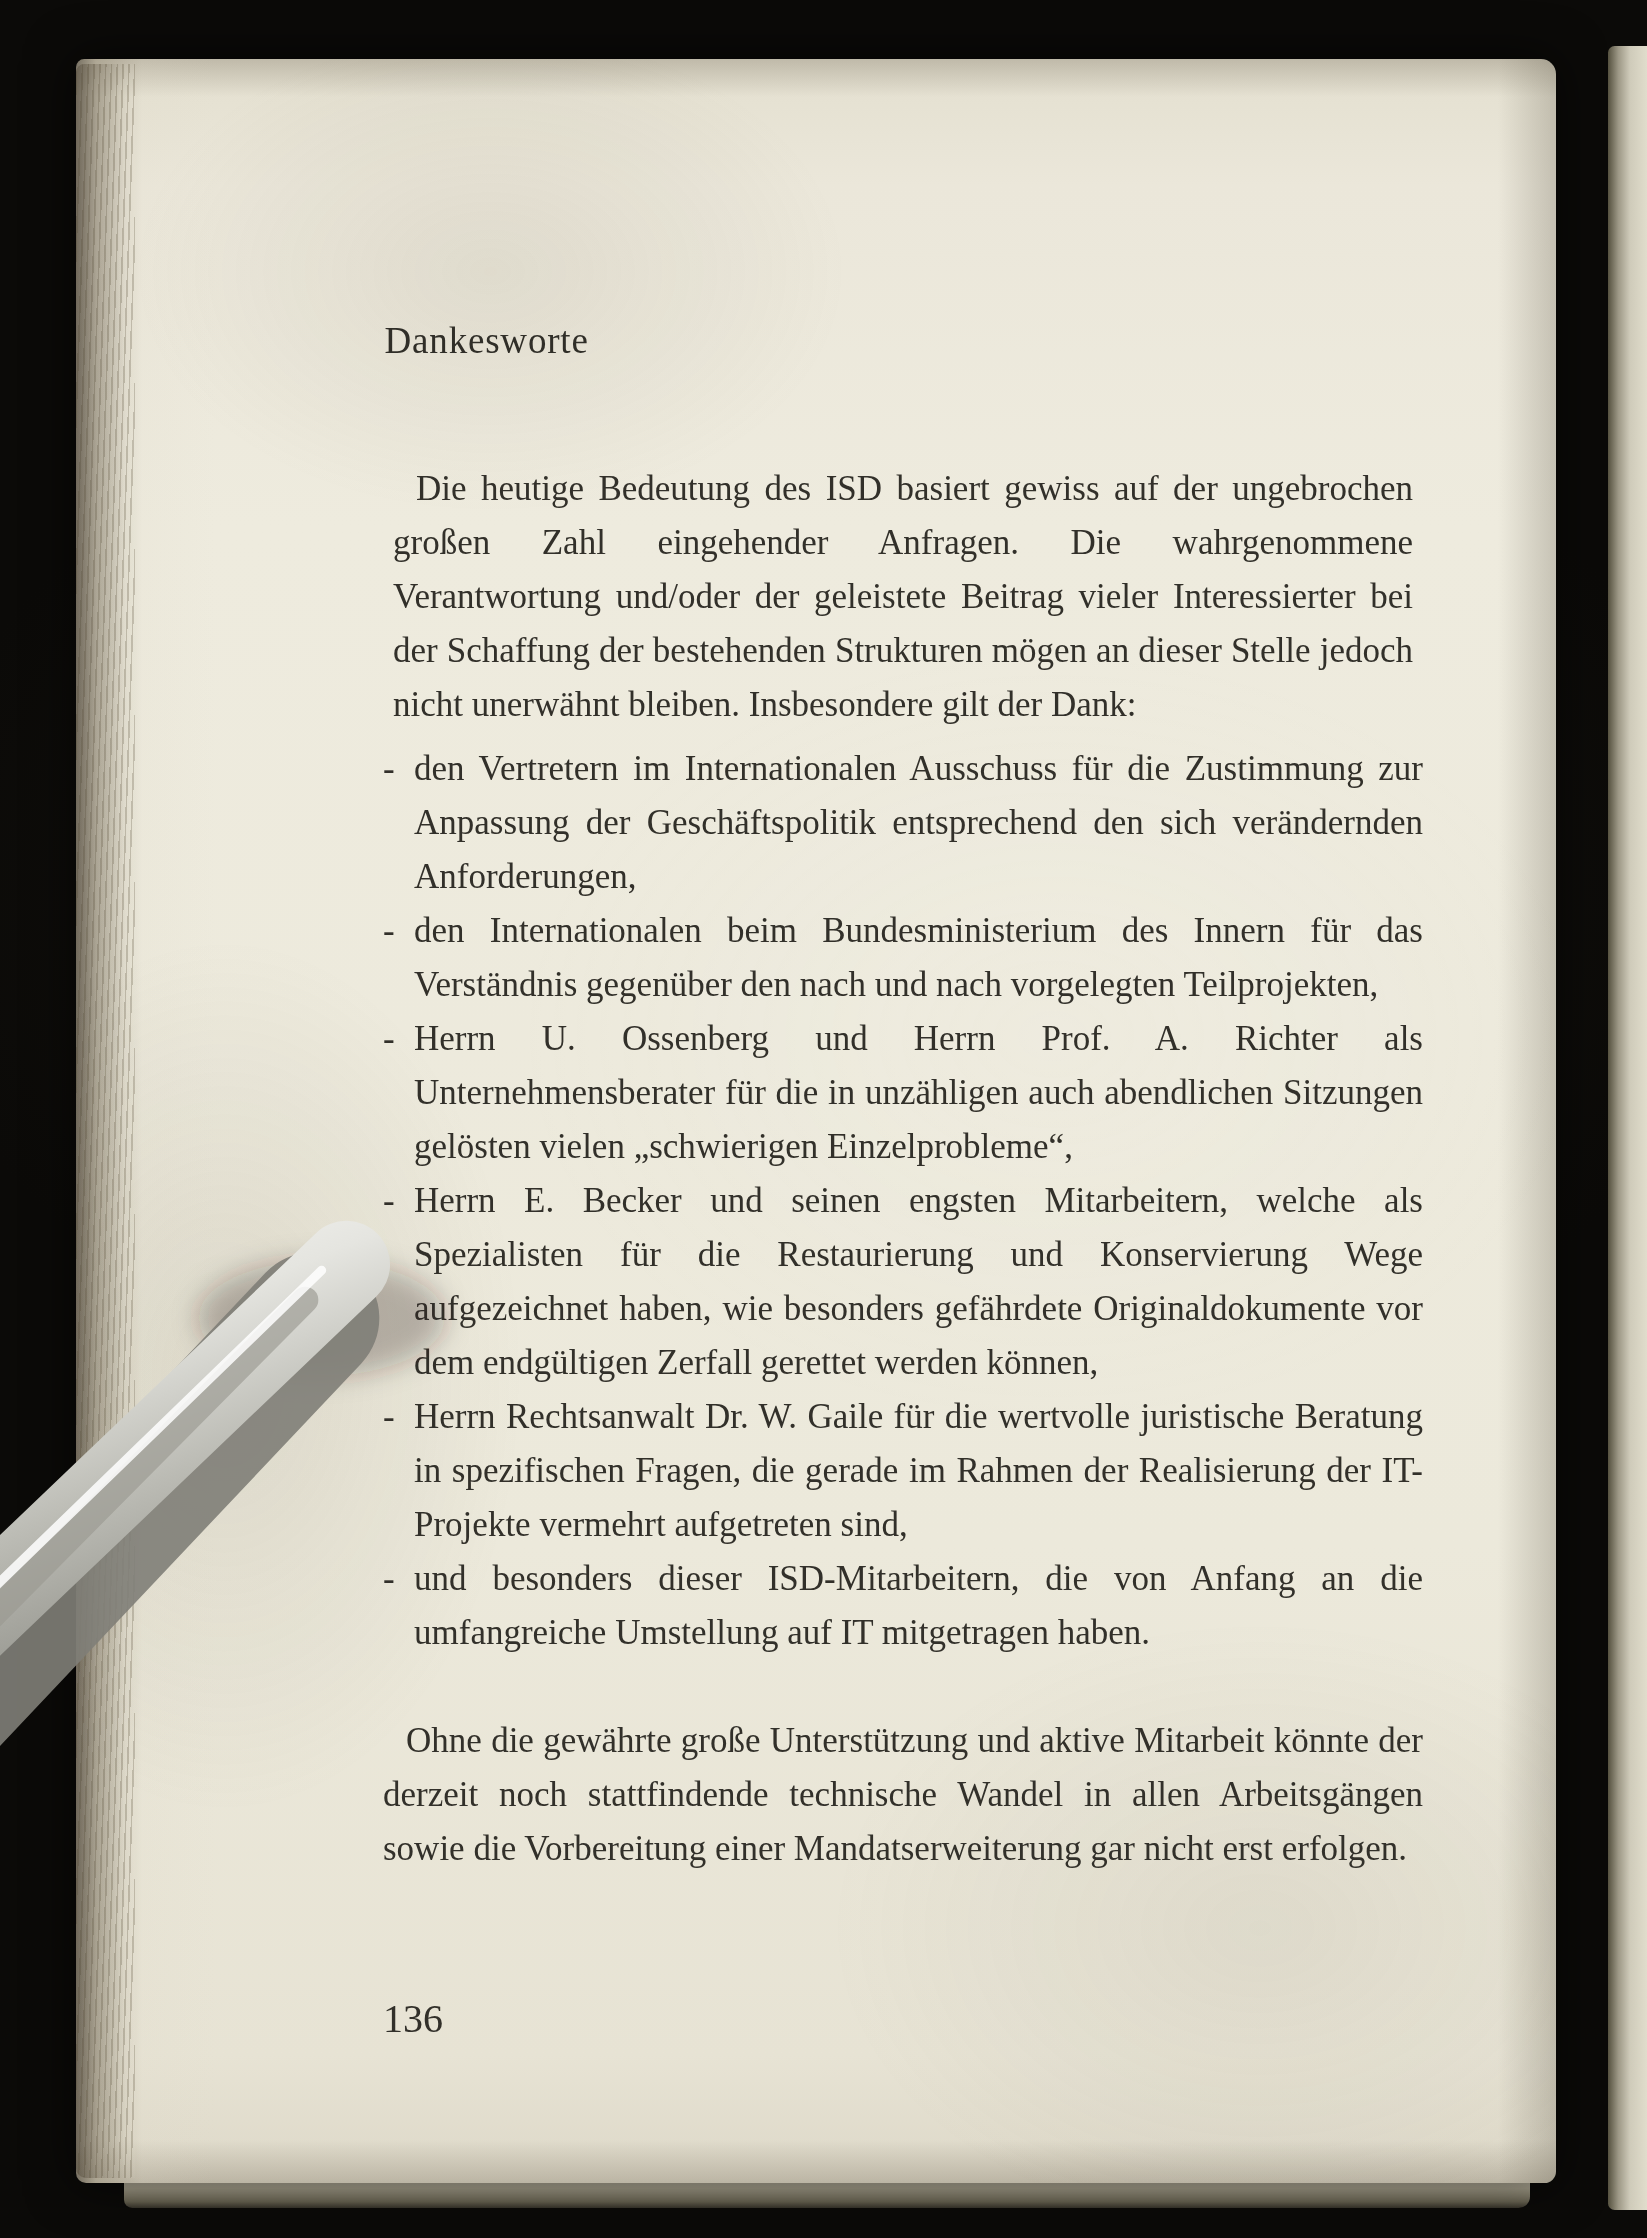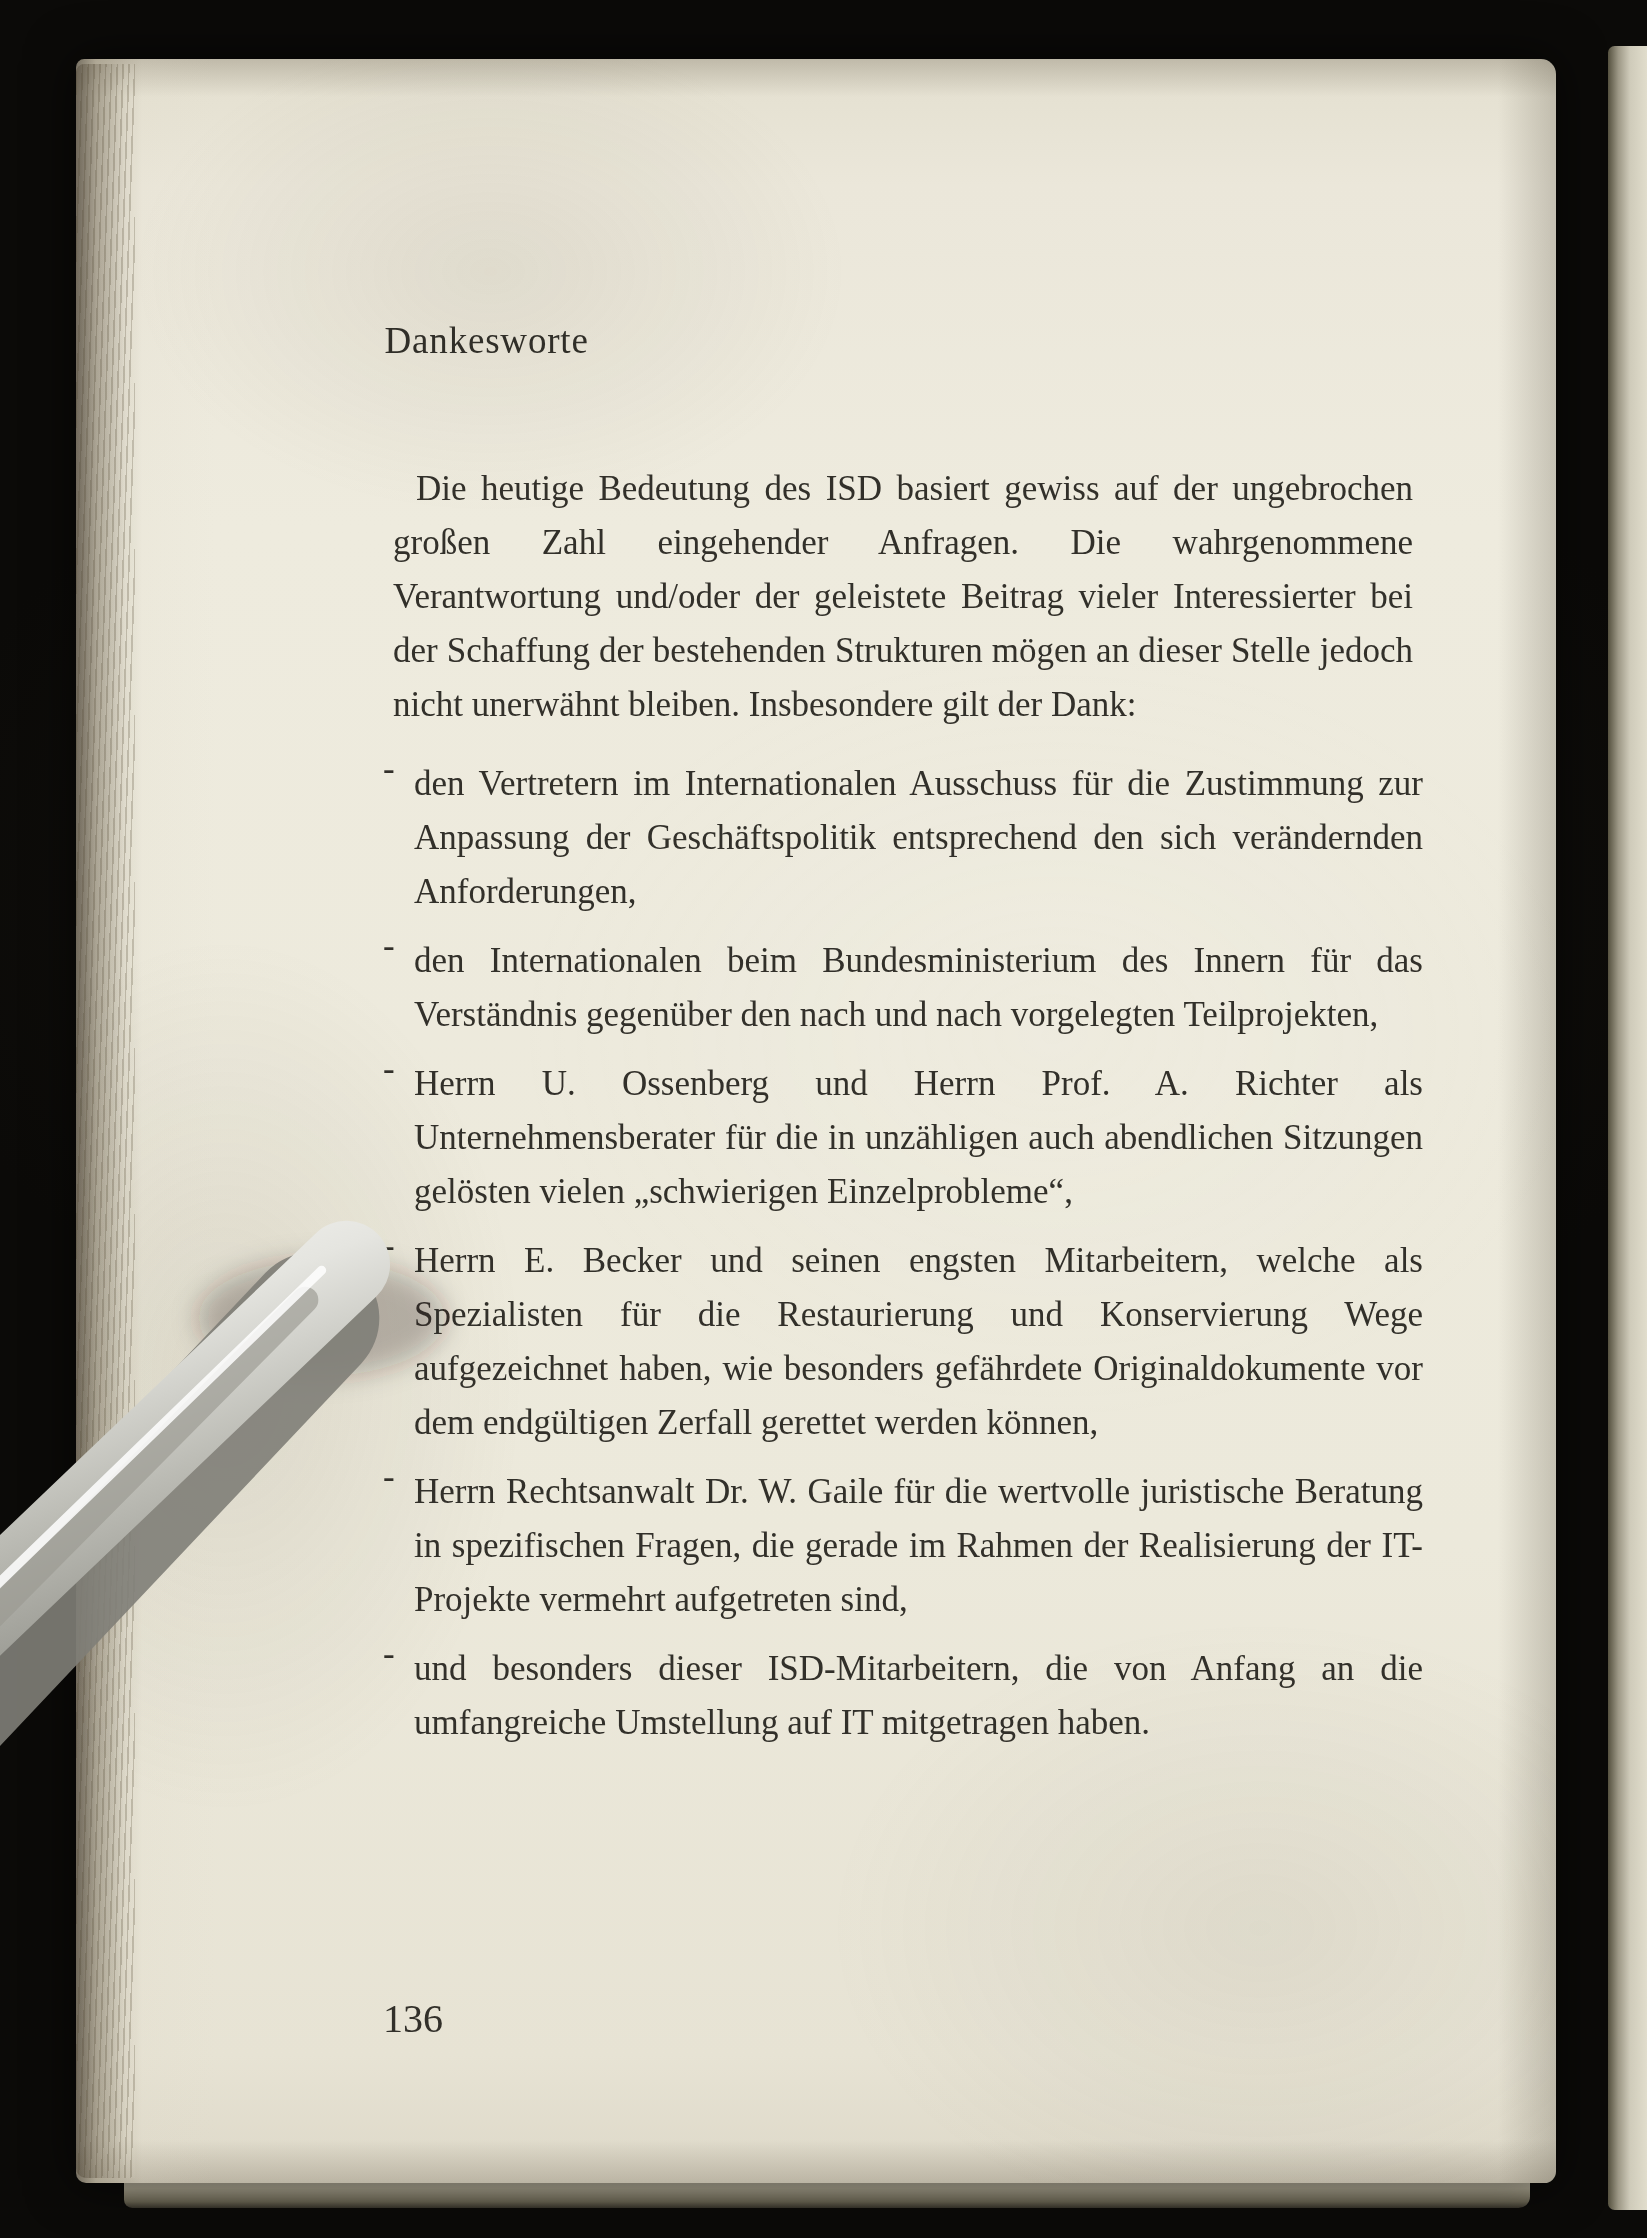--- a/index.html
+++ b/index.html
@@ -128,21 +128,20 @@
     align-items: flex-start;
   }
   .list-dash {
     flex: 0 0 31px;
     width: 31px;
     text-align: left;
   }
   .list-item-text {
     flex: 1 1 auto;
     text-align: justify;
-    margin-top: 15px;
   }
   .closing-paragraph {
     margin: 54px 0 0 0;
     text-indent: 23px;
   }
   .page-number {
     position: absolute;
     left: 383px;
     top: 1997px;
     z-index: 4;
@@ -198,20 +197,21 @@
       <div class="list-item">
         <span class="list-dash">-</span>
         <span class="list-item-text">Herrn Rechtsanwalt Dr. W. Gaile für die wertvolle juristische Beratung in spezifischen Fragen, die gerade im Rahmen der Realisierung der IT-Projekte vermehrt aufgetreten sind,</span>
       </div>
       <div class="list-item">
         <span class="list-dash">-</span>
         <span class="list-item-text">und besonders dieser ISD-Mitarbeitern, die von Anfang an die umfangreiche Umstellung auf IT mitgetragen haben.</span>
       </div>
     </div>
 
+    <p class="closing-paragraph">Ohne die gewährte große Unterstützung und aktive Mitarbeit könnte der derzeit noch stattfindende technische Wandel in allen Arbeitsgängen sowie die Vorbereitung einer Mandatserweiterung gar nicht erst erfolgen.</p>
   </div>
 
   <div class="page-number">136</div>
 
   <svg class="clip-svg" width="511" height="709" viewBox="0 0 620 860">
     <defs>
       <linearGradient id="metalGrad" x1="0" y1="0" x2="0.42" y2="1">
         <stop offset="0" stop-color="#fbfbf8"></stop>
         <stop offset="0.32" stop-color="#e5e5e0"></stop>
         <stop offset="0.62" stop-color="#bcbcb5"></stop>

